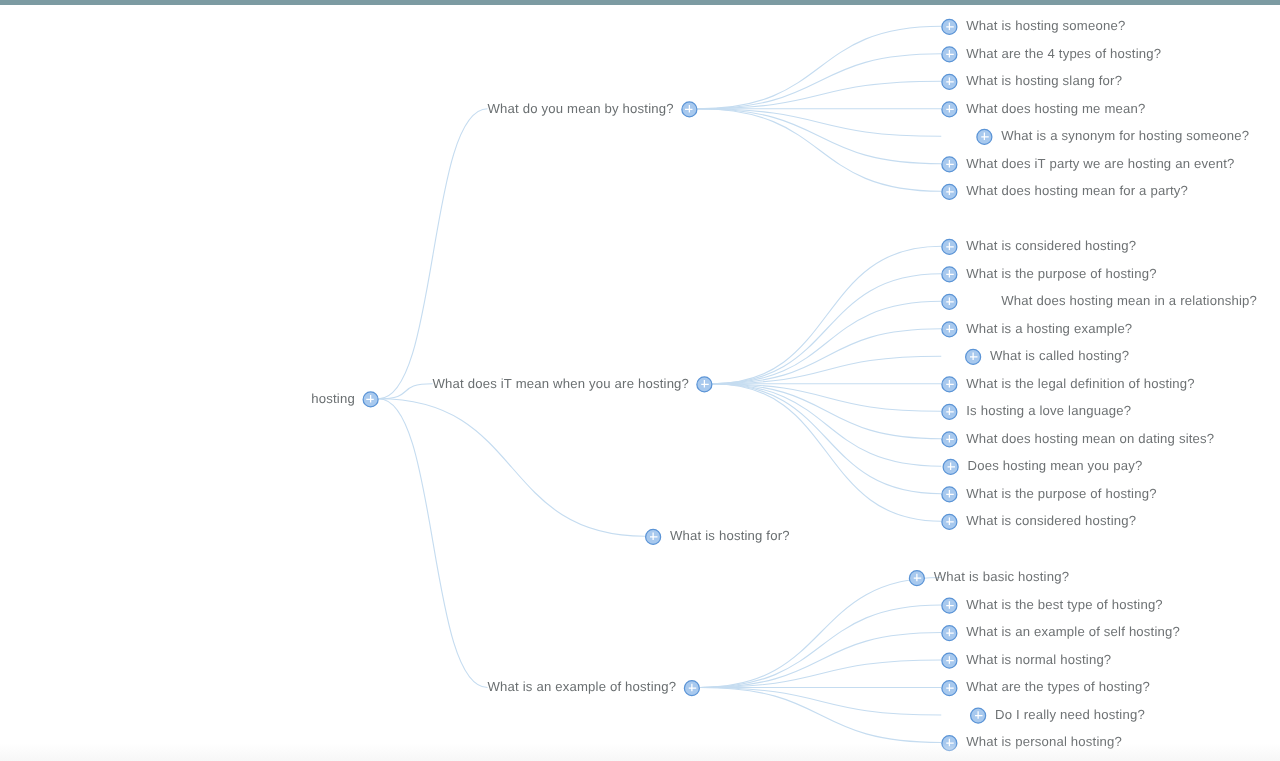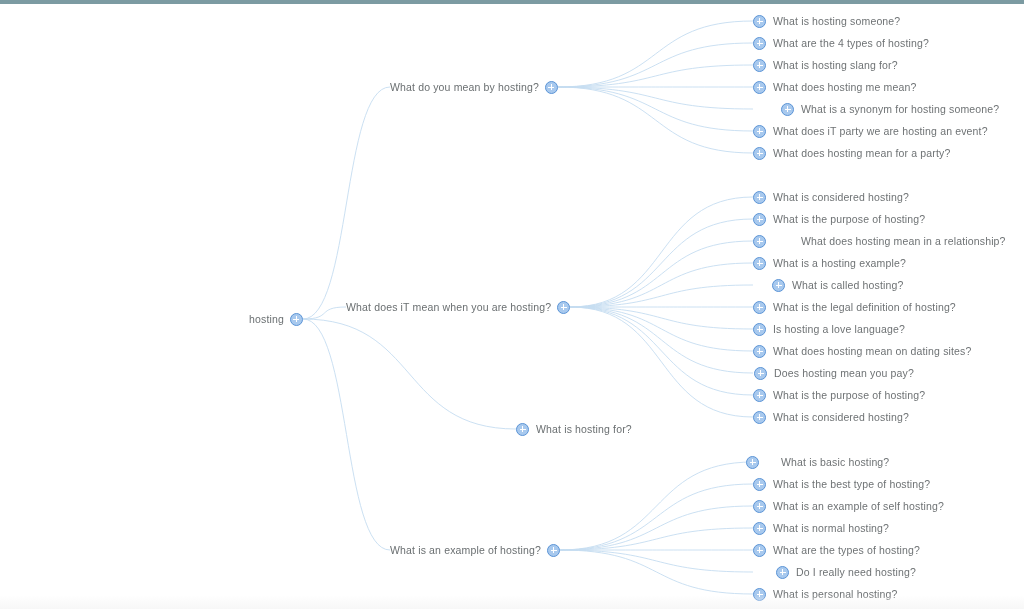--- a/index.html
+++ b/index.html
@@ -211,21 +211,21 @@
           <span class="label">What is considered hosting?</span>
         </div>
         <div class="node branch left-icon" style="top: 421px; left: 516px;">
           <span class="plus"></span>
           <span class="label">What is hosting for?</span>
         </div>
         <div class="node branch right-icon" style="top: 542px; left: 390px; transform: translateX(0px);">
           <span class="label">What is an example of hosting?</span>
           <span class="plus"></span>
         </div>
-        <div class="node leaf left-icon" style="top: 454px; left: 746px; gap: 15px;">
+        <div class="node leaf left-icon" style="top: 454px; left: 727px;">
           <span class="plus"></span>
           <span class="label">What is basic hosting?</span>
         </div>
         <div class="node leaf left-icon" style="top: 476px; left: 753px;">
           <span class="plus"></span>
           <span class="label">What is the best type of hosting?</span>
         </div>
         <div class="node leaf left-icon" style="top: 498px; left: 753px;">
           <span class="plus"></span>
           <span class="label">What is an example of self hosting?</span>

